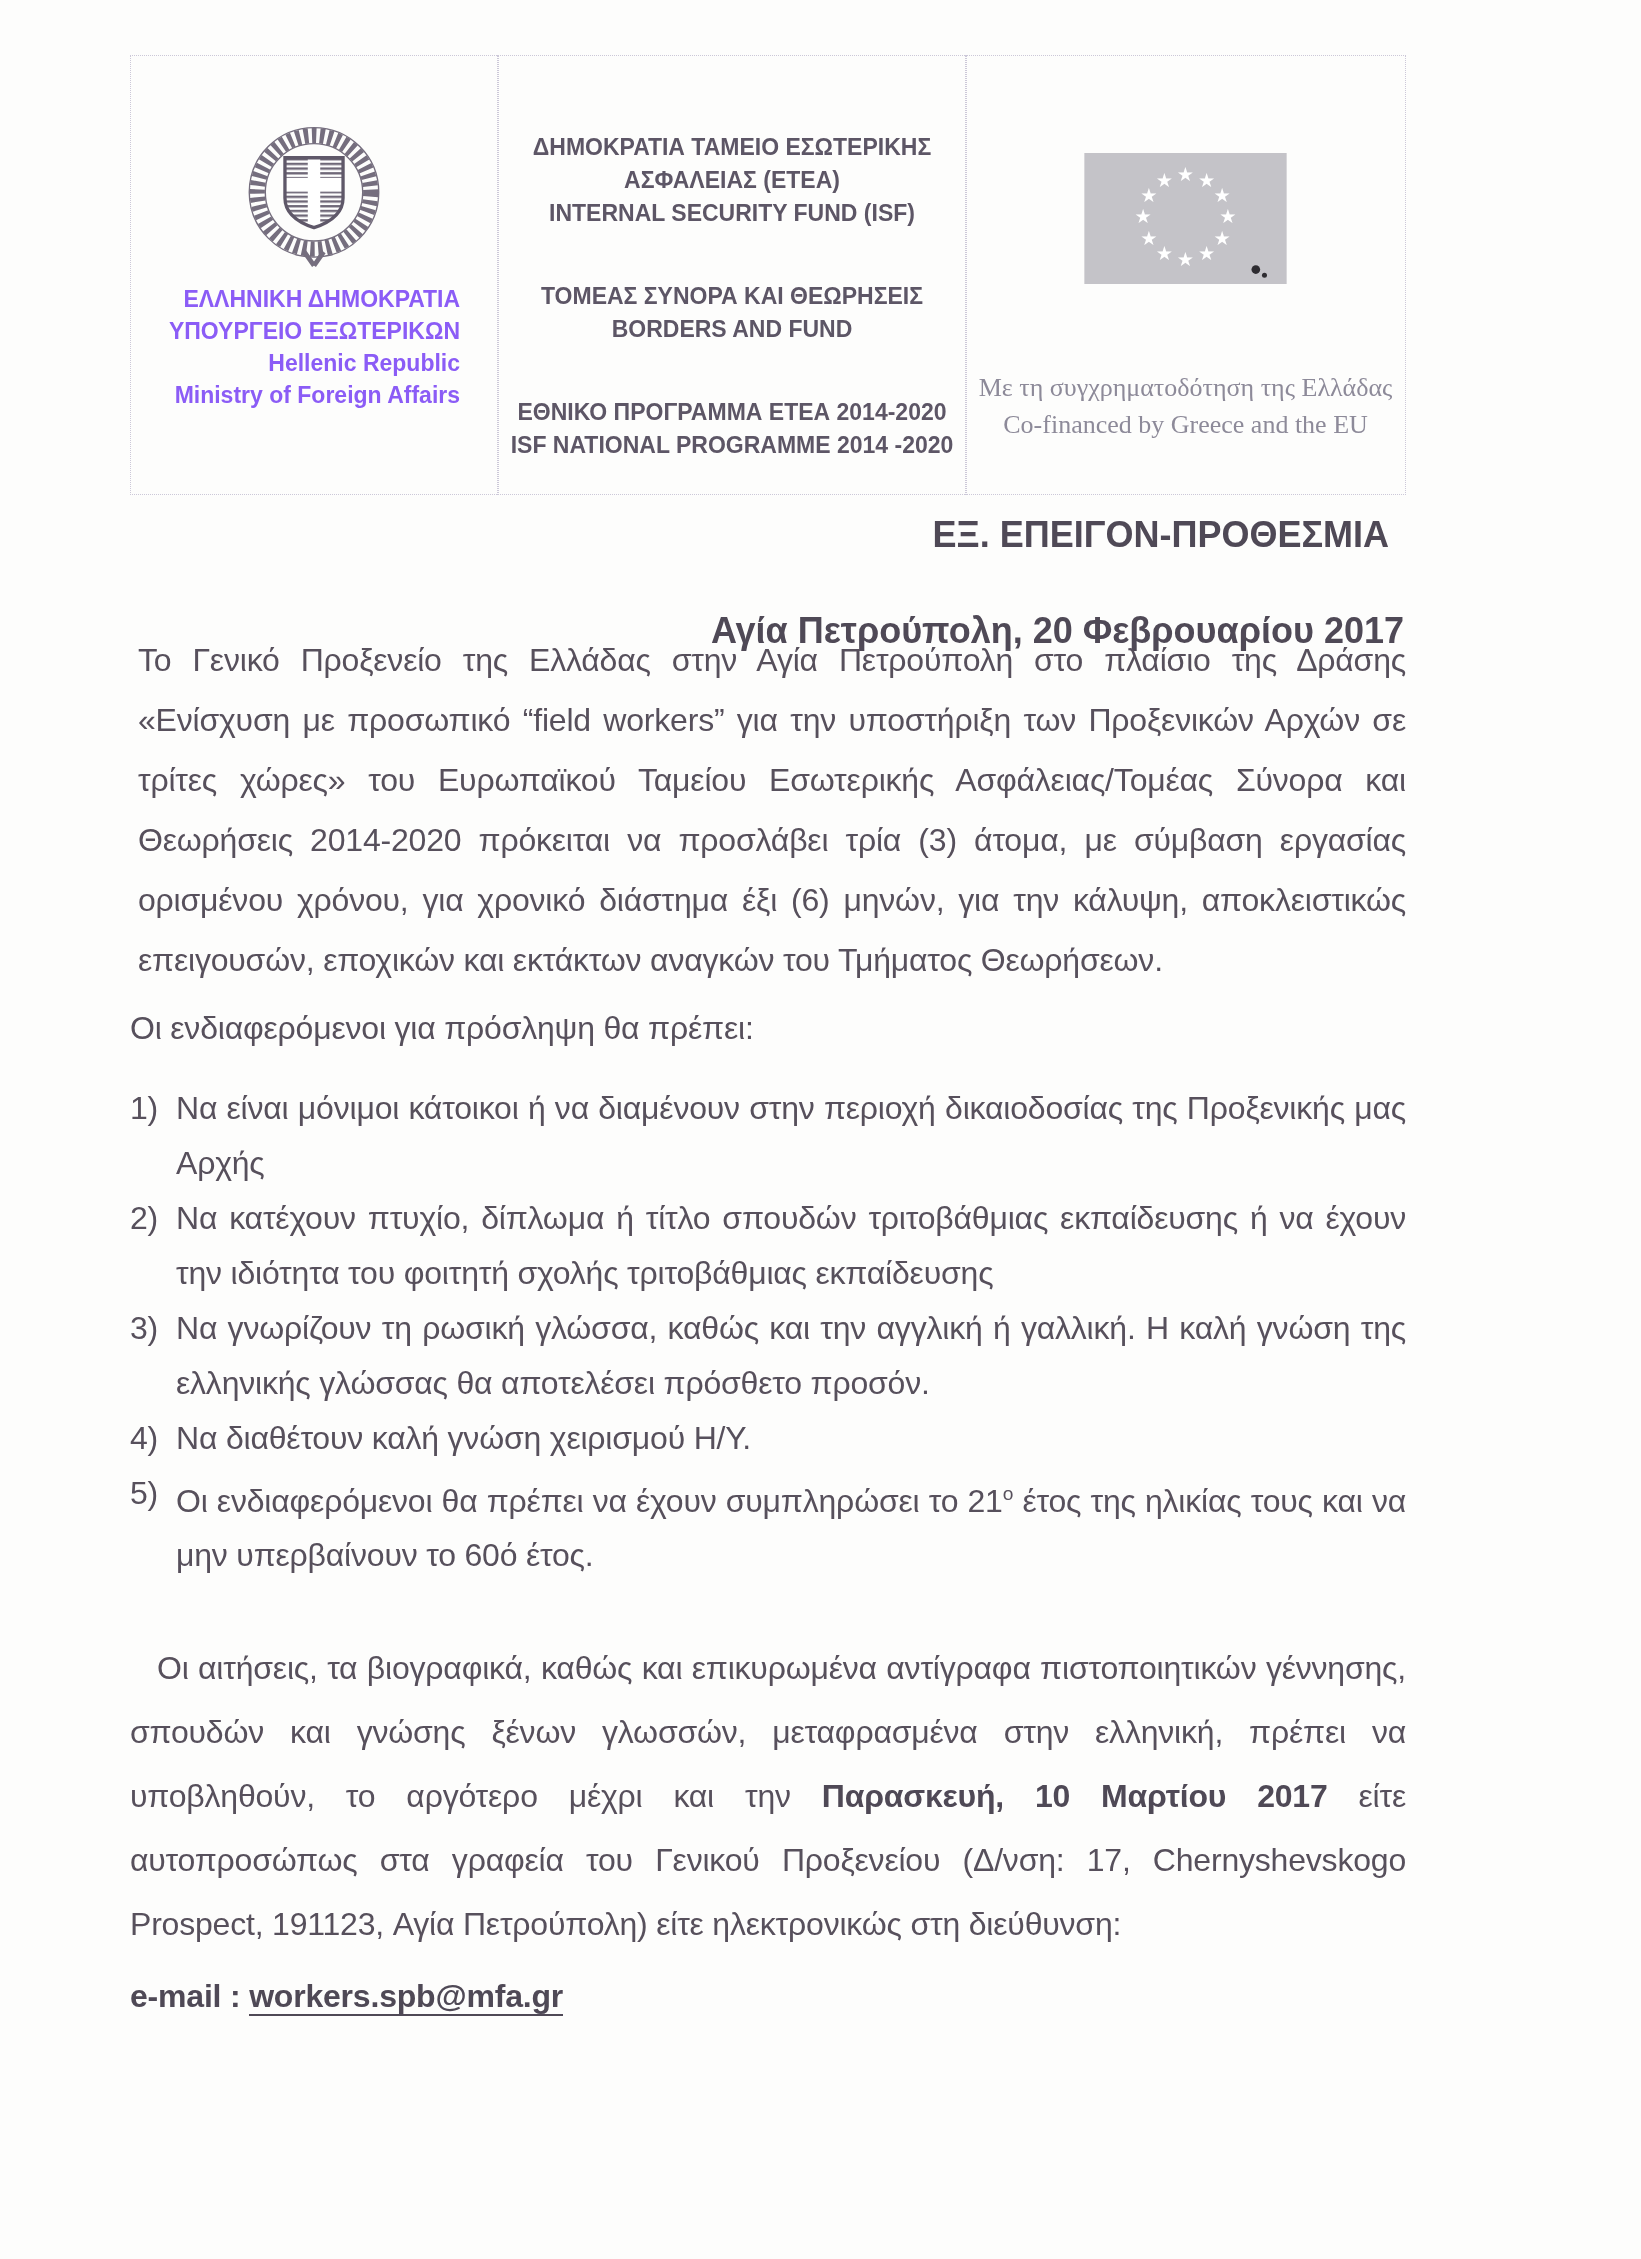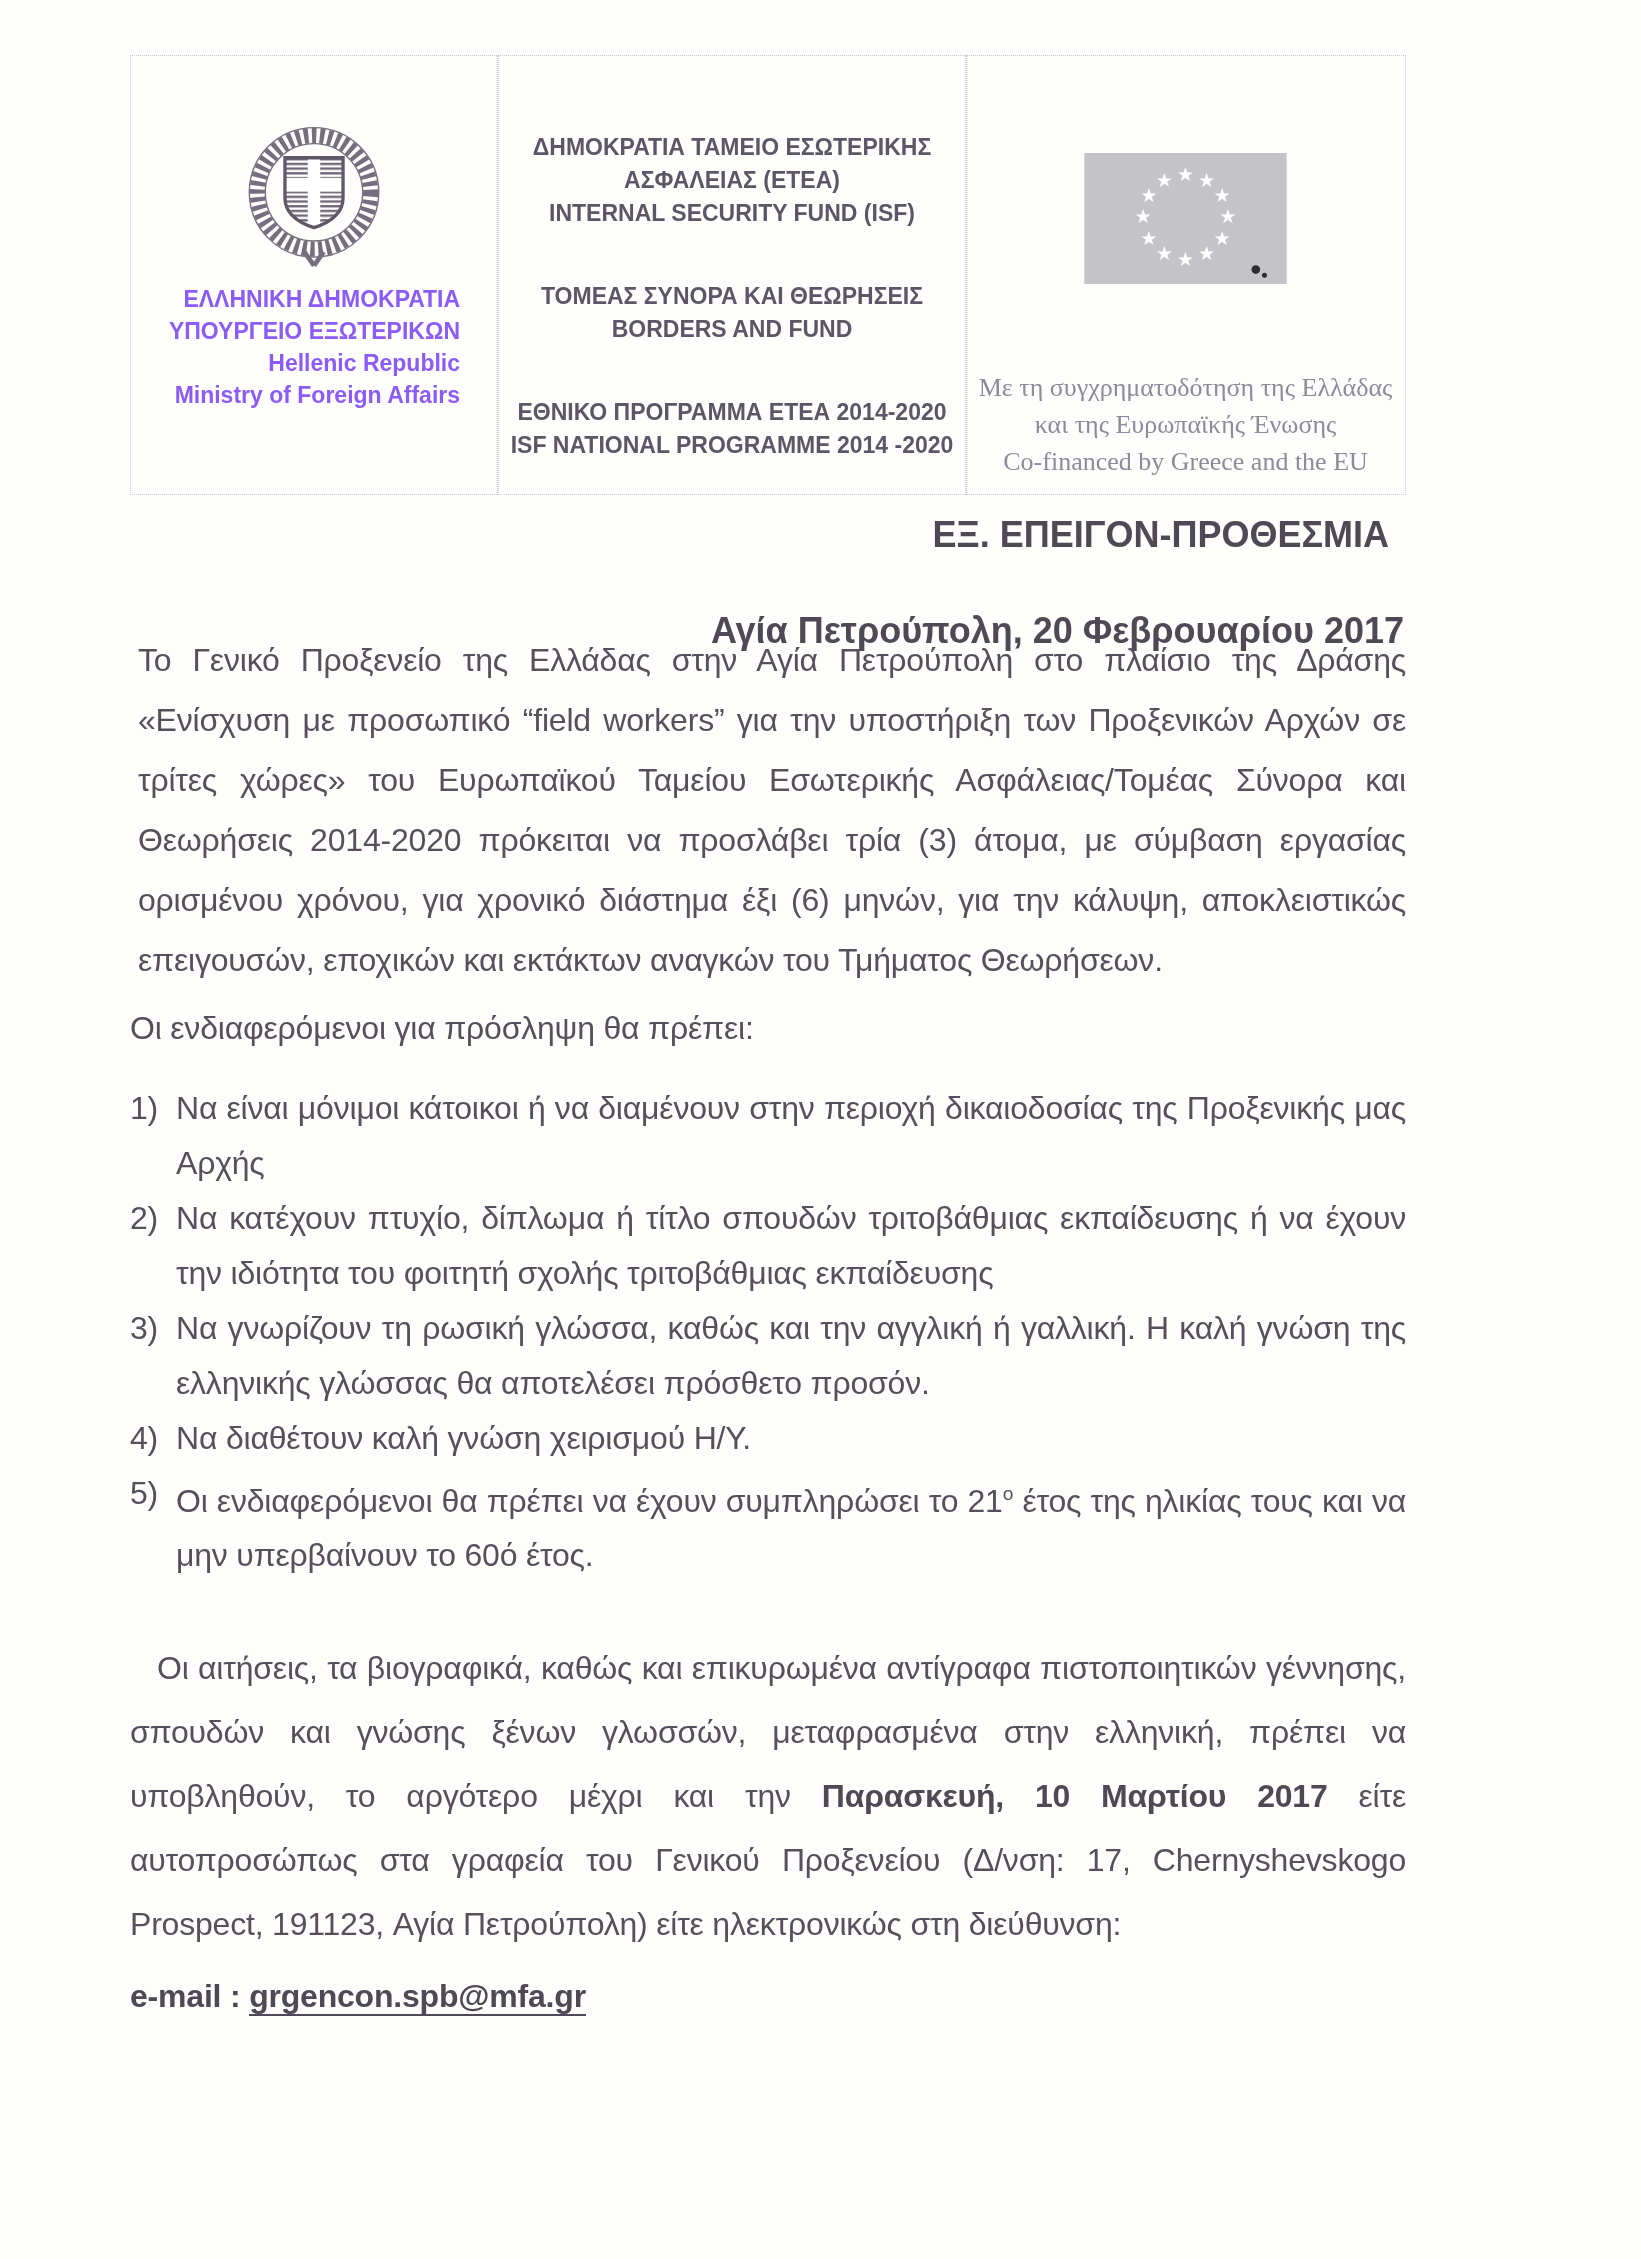--- a/index.html
+++ b/index.html
@@ -152,21 +152,20 @@
           <text x="67" y="51">★</text>
           <text x="83" y="35">★</text>
         </g>
         <g>
           <circle cx="178" cy="121" r="4.5" fill="#2e2c31"></circle>
           <circle cx="187" cy="127" r="2.6" fill="#2e2c31"></circle>
         </g>
       </svg>
       <div class="right-caption">
         <div>Με τη συγχρηματοδότηση της Ελλάδας</div>
-        <div>και της Ευρωπαϊκής Ένωσης</div>
         <div>Co-financed by Greece and the EU</div>
       </div>
     </div>
   </div>
 
   <div class="urgent">ΕΞ. ΕΠΕΙΓΟΝ-ΠΡΟΘΕΣΜΙΑ</div>
   <div class="dateline">Αγία Πετρούπολη, 20 Φεβρουαρίου 2017</div>
 
   <div class="body-text">
 
@@ -192,17 +191,17 @@
         <span class="req-body">Να διαθέτουν καλή γνώση χειρισμού Η/Υ.</span>
       </div>
       <div class="req-item">
         <span class="req-num">5)</span>
         <span class="req-body"><span>Οι ενδιαφερόμενοι θα πρέπει να έχουν συμπληρώσει το 21</span><sup>ο</sup><span> έτος της ηλικίας τους και να μην υπερβαίνουν το 60ό  έτος.</span></span>
       </div>
     </div>
 
     <p class="closing"><span>Οι αιτήσεις, τα βιογραφικά, καθώς και επικυρωμένα αντίγραφα πιστοποιητικών γέννησης, σπουδών και γνώσης ξένων γλωσσών, μεταφρασμένα στην ελληνική, πρέπει να υποβληθούν, το αργότερο μέχρι και την </span><b>Παρασκευή, 10 Μαρτίου 2017</b><span> είτε αυτοπροσώπως στα γραφεία του Γενικού Προξενείου (Δ/νση: 17, Chernyshevskogo Prospect, 191123, Αγία Πετρούπολη)  είτε ηλεκτρονικώς στη διεύθυνση:</span></p>
 
-    <p class="email-line"><span>e-mail : </span><a class="email-link">grgencon.spb@mfa.gr</a></p>
+    <p class="email-line"><span>e-mail : </span><a class="email-link">workers.spb@mfa.gr</a></p>
 
   </div>
 </div>
 
 
 </body></html>

